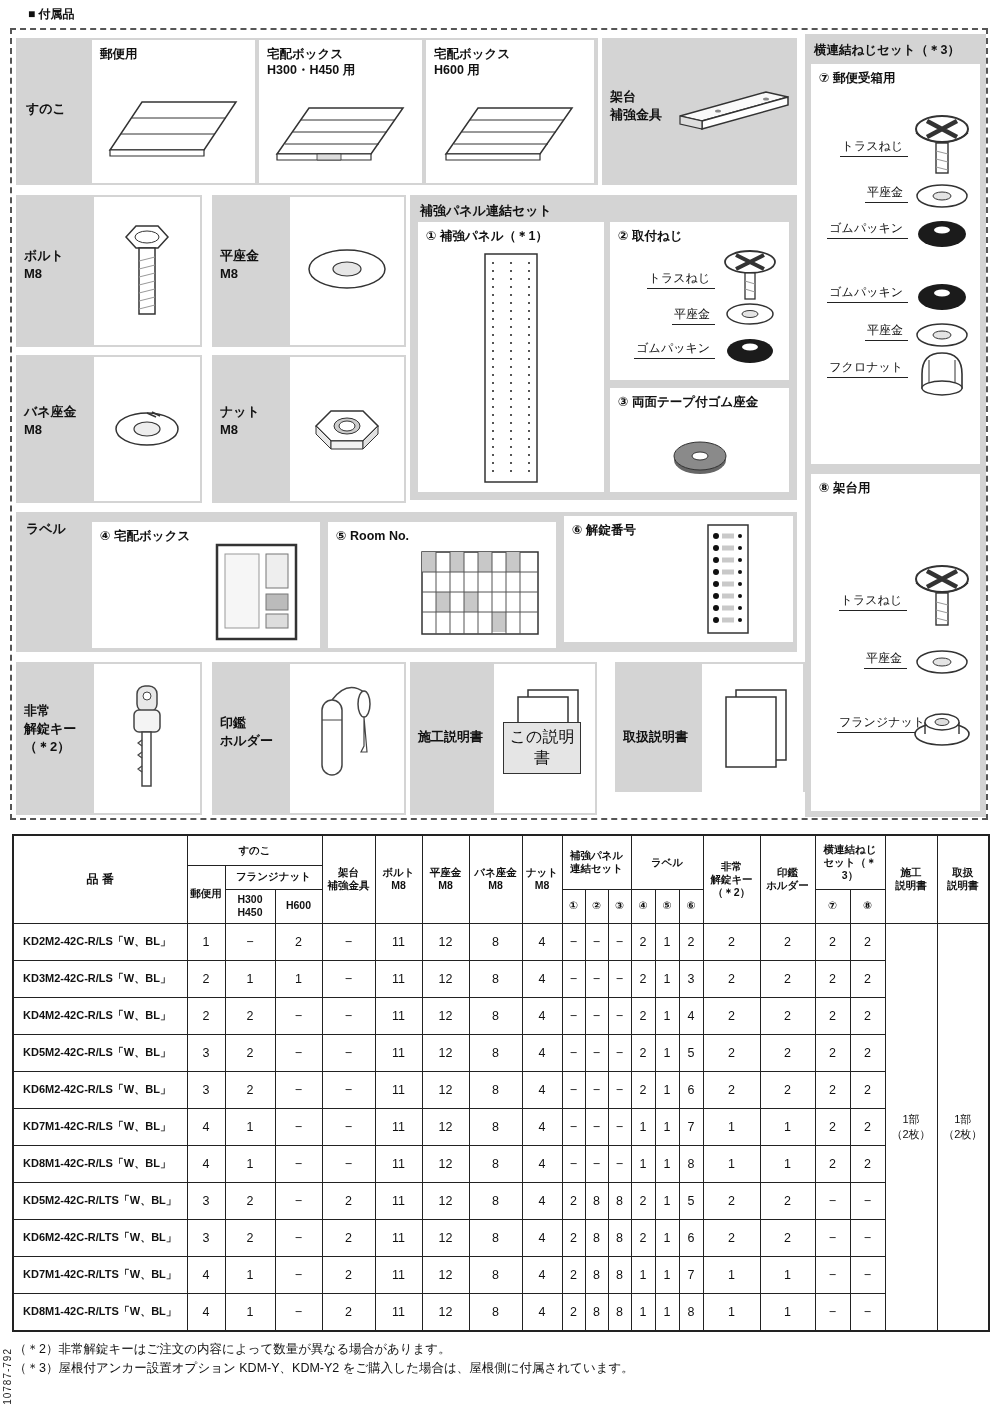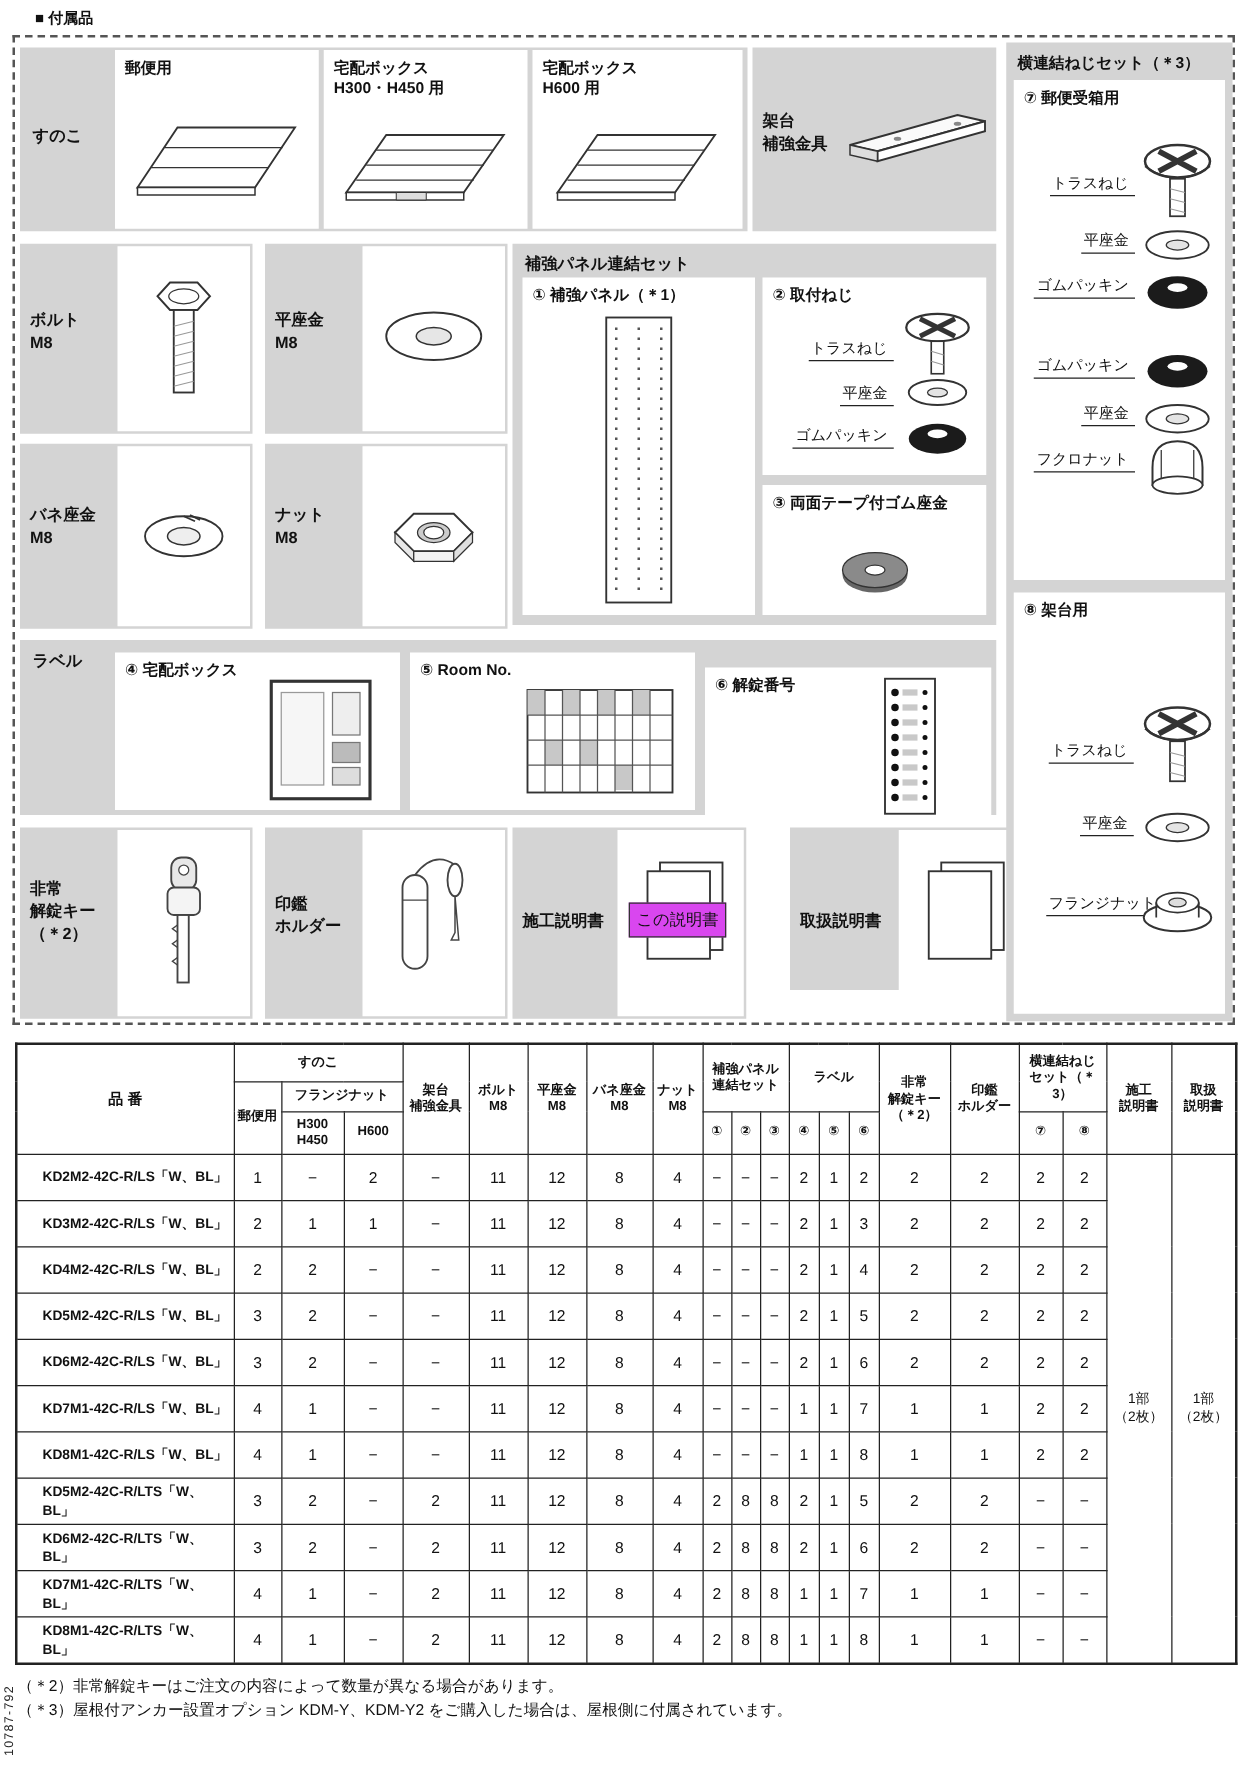--- a/index.html
+++ b/index.html
@@ -6,30 +6,30 @@
   body{width:1000px;height:1418px;position:relative;background:#fff;color:#111;
        font-family:"Liberation Sans","DejaVu Sans",sans-serif;}
   #page-heading{position:absolute;left:28px;top:6px;font-size:12px;font-weight:bold;}
   #diagram{position:absolute;left:10px;top:28px;width:978px;height:792px;border:2px dashed #555;box-sizing:border-box;}
   .gray-box{position:absolute;background:#d4d4d4;}
   .white-box{position:absolute;background:#fff;}
   .box-label{position:absolute;font-weight:bold;font-size:13px;line-height:1.4;white-space:pre-line;}
   .inset-title{position:absolute;left:8px;top:6px;font-weight:bold;font-size:12.5px;line-height:1.3;white-space:pre-line;}
   .part-label{position:absolute;font-size:12px;white-space:nowrap;border-bottom:1.5px solid #222;padding:0 5px 1px 2px;}
   .img{position:absolute;}
-  .kono-box{position:absolute;left:9px;top:58px;width:76px;background:#d946ef;border:1px solid #333;font-size:13px;text-align:center;padding:4px 0;}
+  .kono-box{position:absolute;left:9px;top:58px;width:76px;background:#e5e5e5;border:1px solid #333;font-size:16px;text-align:center;padding:4px 0;}
   #table-wrap{position:absolute;left:12px;top:834px;width:976px;}
   table{border-collapse:collapse;table-layout:fixed;width:976px;border:2px solid #222;}
   th,td{border:1px solid #222;text-align:center;vertical-align:middle;padding:1px;overflow:hidden;}
   thead th{font-weight:bold;font-size:10.5px;line-height:1.25;background:#fff;}
   thead tr:nth-child(1){height:30px;}
   thead tr:nth-child(2){height:24px;}
   thead tr:nth-child(3){height:34px;}
   tbody td{height:34px;font-size:12.5px;}
-  tbody td.hinban{text-align:left;font-weight:bold;font-size:11px;padding-left:20px;}
+  tbody td.hinban{text-align:left;font-weight:bold;font-size:11px;padding-left:9px;}
   tbody td.manual-qty{font-size:11px;line-height:1.3;}
   .pre{white-space:pre-line;}
   #footnotes{position:absolute;left:14px;top:1340px;width:968px;font-size:12.5px;line-height:1.5;}
   .footnote{padding-left:50px;text-indent:-50px;}
   #doc-number{position:absolute;left:2px;top:1348px;writing-mode:vertical-rl;transform:rotate(180deg);font-size:10px;letter-spacing:1px;color:#222;}
   svg{display:block;}
 </style>
 </head>
 <body>
 
@@ -215,21 +215,21 @@
             <line x1="58" y1="2" x2="58" y2="84"></line>
           <line x1="72" y1="2" x2="72" y2="84"></line>
             <line x1="86" y1="2" x2="86" y2="84"></line>
           <line x1="100" y1="2" x2="100" y2="84"></line>
           <line x1="2" y1="22" x2="118" y2="22"></line>
             <line x1="2" y1="42" x2="118" y2="42"></line>
           <line x1="2" y1="62" x2="118" y2="62"></line>
         </g>
       </svg>
     </div>
-    <div class="white-box" style="left:548px;top:22px;width:229px;height:126px;">
+    <div class="white-box" style="left:548px;top:4px;width:229px;height:126px;">
       <div class="inset-title">⑥ 解錠番号</div>
       <svg class="img" style="left:142px;top:7px;" width="44" height="112" viewBox="0 0 44 112">
         <rect x="2" y="2" width="40" height="108" fill="#fff" stroke="#333" stroke-width="1.5"></rect>
         <g fill="#111">
           <circle cx="10" cy="13" r="3"></circle>
             <circle cx="10" cy="25" r="3"></circle>
             <circle cx="10" cy="37" r="3"></circle>
           <circle cx="10" cy="49" r="3"></circle>
             <circle cx="10" cy="61" r="3"></circle>
             <circle cx="10" cy="73" r="3"></circle>
@@ -291,21 +291,21 @@
     <div class="box-label" style="left:8px;top:66px;">施工説明書</div>
     <div class="white-box" style="left:84px;top:2px;width:101px;height:149px;">
       <svg class="img" style="left:8px;top:20px;" width="85" height="105" viewBox="0 0 85 105">
         <rect x="26" y="6" width="50" height="70" fill="#fff" stroke="#333" stroke-width="1.5"></rect>
         <rect x="16" y="13" width="50" height="70" fill="#fff" stroke="#333" stroke-width="1.5"></rect>
       </svg>
       <div class="kono-box">この説明書</div>
     </div>
   </div>
 
-  <div class="gray-box" style="left:620px;top:632px;width:190px;height:130px;">
+  <div class="gray-box" style="left:603px;top:632px;width:190px;height:130px;">
     <div class="box-label" style="left:8px;top:66px;">取扱説明書</div>
     <div class="white-box" style="left:87px;top:2px;width:101px;height:149px;">
       <svg class="img" style="left:8px;top:20px;" width="85" height="105" viewBox="0 0 85 105">
         <rect x="26" y="6" width="50" height="70" fill="#fff" stroke="#333" stroke-width="1.5"></rect>
         <rect x="16" y="13" width="50" height="70" fill="#fff" stroke="#333" stroke-width="1.5"></rect>
       </svg>
     </div>
   </div>
 
   <div class="gray-box" style="left:793px;top:4px;width:181px;height:783px;">

